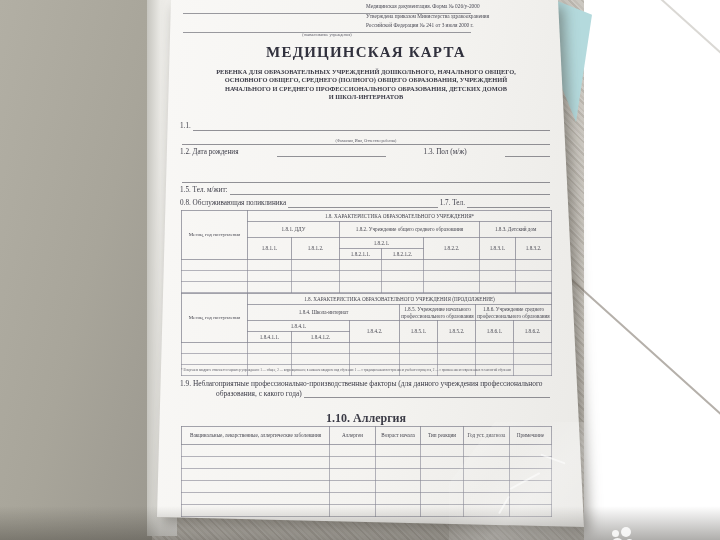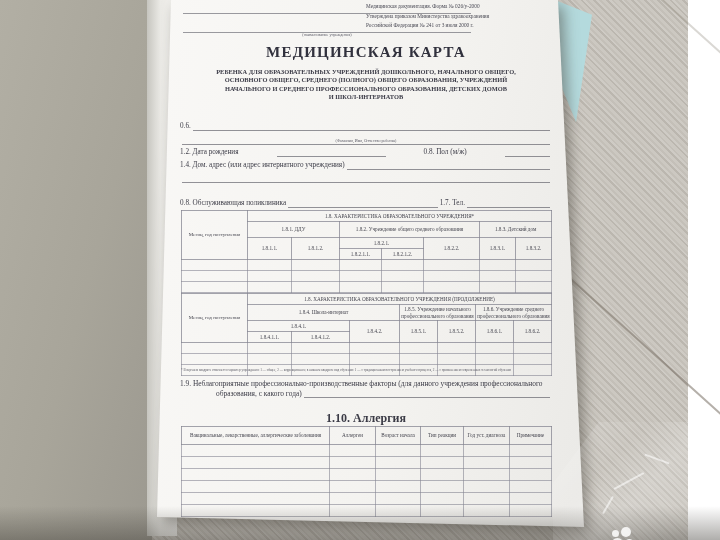--- a/index.html
+++ b/index.html
@@ -1,17 +1,17 @@
 <!DOCTYPE html>
 <html><head>
 <meta charset="utf-8">
 <style>
   html,body{margin:0;padding:0;}
   body{width:720px;height:540px;overflow:hidden;font-family:"Liberation Serif","DejaVu Serif",serif;}
-  .scene{position:relative;width:688px;height:540px;background-color:#c9c5be;
+  .scene{position:relative;width:584px;height:540px;background-color:#c9c5be;
     background-image:repeating-linear-gradient(45deg,
       rgba(138,132,122,0.22) 0px, rgba(138,132,122,0.22) 2px,
       rgba(255,255,255,0.10) 2px, rgba(255,255,255,0.10) 4px,
       rgba(158,152,142,0.12) 4px, rgba(158,152,142,0.12) 6px,
       rgba(255,255,255,0.05) 6px, rgba(255,255,255,0.05) 9px);}
   .plank-seam{position:absolute;height:2px;background:rgba(120,112,100,0.55);transform-origin:left top;border-radius:2px;}
   .seam1{left:560px;top:268px;width:260px;transform:rotate(42deg);}
   .seam2{left:648px;top:-14px;width:160px;transform:rotate(42deg);opacity:.5;}
   .cardboard{position:absolute;left:0;top:0;width:152px;height:540px;
     background:linear-gradient(105deg,#b2afa4 0%,#a8a59a 55%,#9c9990 100%);}
@@ -110,43 +110,43 @@
 
         <div class="abs subtitle">
           <div>РЕБЕНКА ДЛЯ ОБРАЗОВАТЕЛЬНЫХ УЧРЕЖДЕНИЙ ДОШКОЛЬНОГО, НАЧАЛЬНОГО ОБЩЕГО,</div>
           <div>ОСНОВНОГО ОБЩЕГО, СРЕДНЕГО (ПОЛНОГО) ОБЩЕГО ОБРАЗОВАНИЯ, УЧРЕЖДЕНИЙ</div>
           <div>НАЧАЛЬНОГО И СРЕДНЕГО ПРОФЕССИОНАЛЬНОГО ОБРАЗОВАНИЯ, ДЕТСКИХ ДОМОВ</div>
           <div>И ШКОЛ-ИНТЕРНАТОВ</div>
         </div>
 
 
         <div class="abs frow r11">
-          <span class="lbl">0.6.</span>
+          <span class="lbl">1.1.</span>
           <span class="fill"></span>
         </div>
         <div class="abs frow r11b">
           <span class="fill"></span>
         </div>
         <div class="abs capline tiny-cap">(Фамилия, Имя, Отчество ребенка)</div>
 
         <div class="abs frow r12">
           <span class="lbl">1.2. Дата рождения</span>
           <span class="fill" style="flex:2.4"></span>
-          <span class="lbl">0.8. Пол (м/ж)</span>
-          <span class="fill"></span>
-        </div>
-
-        <div class="abs frow r14">
-          <span class="lbl">1.4. Дом. адрес (или адрес интернатного учреждения)</span>
-          <span class="fill"></span>
-        </div>
+          <span class="lbl">1.3. Пол (м/ж)</span>
+          <span class="fill"></span>
+        </div>
+
         <div class="abs frow r14b">
           <span class="fill"></span>
         </div>
 
+        <div class="abs frow r15">
+          <span class="lbl">1.5. Тел. м/жит:</span>
+          <span class="fill"></span>
+        </div>
 
         <div class="abs frow r16">
           <span class="lbl">0.8. Обслуживающая поликлиника</span>
           <span class="fill" style="flex:1.8"></span>
           <span class="lbl">1.7. Тел.</span>
           <span class="fill"></span>
         </div>
 
         <table class="abs t18">
           <colgroup>

